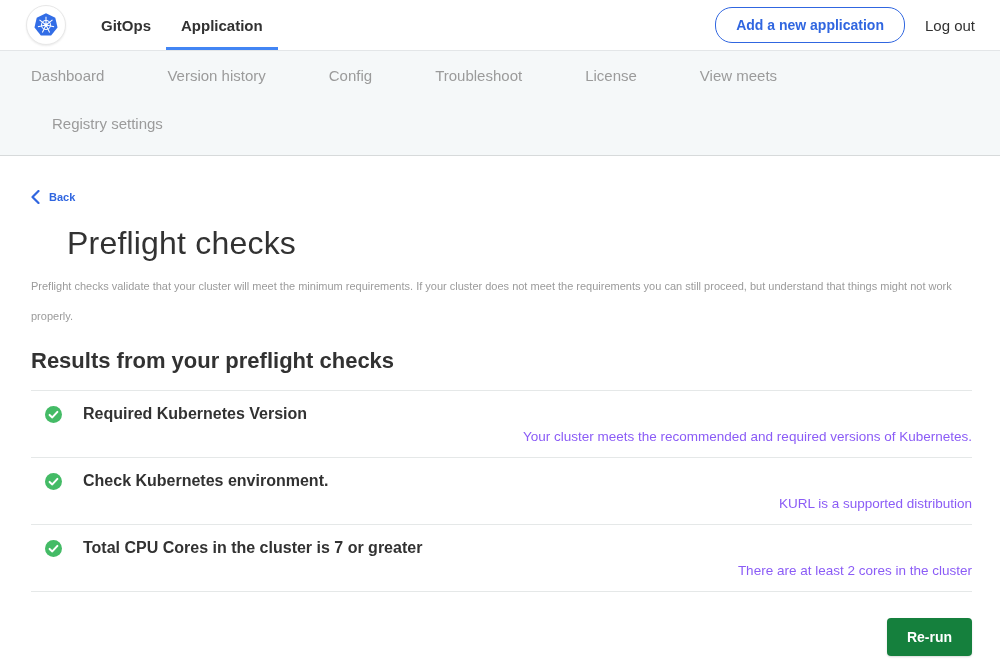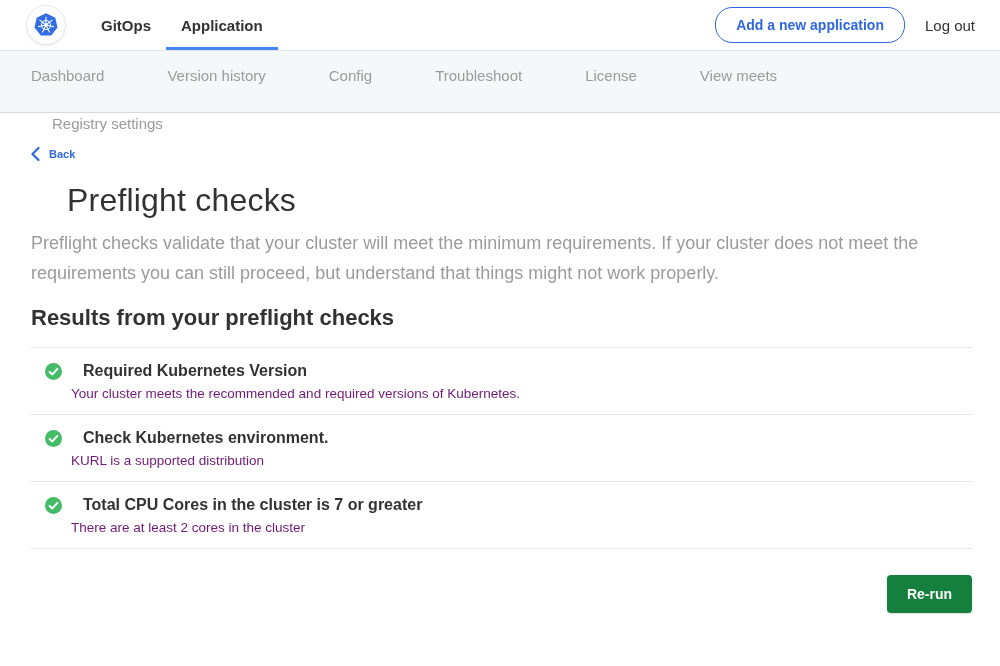--- a/index.html
+++ b/index.html
@@ -35,49 +35,49 @@
     background: #fff; border: 1px solid #3066e0; color: #3066e0;
     font-family: "Liberation Sans", sans-serif;
     font-size: 14px; font-weight: 700; border-radius: 17px;
     padding: 9px 20px; cursor: pointer;
   }
   .logout { font-size: 15px; color: #323232; cursor: pointer; }
 
   
   .subnav {
     background: #f5f8f9; border-top: 1px solid #e3e6e8; border-bottom: 1px solid #d7dadb;
-    height: 63px; padding: 15px 0 0 31px;
+    height: 106px; padding: 15px 0 0 31px;
   }
   .subnav-row { display: flex; flex-wrap: nowrap; }
   .subnav-row.second { margin-top: 28px; padding-left: 21px; }
   .subnav-item {
     font-size: 15px; color: #9b9b9b; margin-right: 63px; cursor: pointer;
     line-height: 20px; white-space: nowrap;
   }
 
   
   .main { padding: 0 28px 0 31px; }
   .back-link {
     margin-top: 34px; display: inline-flex; align-items: center;
     color: #3066e0; font-size: 11px; font-weight: 700; cursor: pointer;
   }
   .back-link svg { margin-right: 9px; display: block; }
   h1.page-title { font-size: 32px; font-weight: 400; color: #323232; margin-top: 17px; letter-spacing: .2px; margin-left: 36px; }
   .page-desc {
-    margin-top: 9px; font-size: 18px; color: #9b9b9b; line-height: 30px;
+    margin-top: 9px; font-size: 11px; color: #9b9b9b; line-height: 30px;
     max-width: 930px;
   }
   h2.results-heading { font-size: 22px; font-weight: 700; color: #323232; margin-top: 17px; }
 
   .results-list { list-style: none; margin-top: 16px; border-top: 1px solid #e5e8e8; }
   .result-item { border-bottom: 1px solid #e5e8e8; padding: 14px 0 13px 14px; }
   .result-head { display: flex; align-items: center; gap: 12px; }
   .result-head svg { flex: 0 0 auto; margin-right: 9px; display: block; }
   .result-title { font-size: 16px; font-weight: 700; color: #323232; }
-  .result-detail { margin-top: 6px; margin-left: 26px; font-size: 13.5px; color: #701a75; }
+  .result-detail { margin-top: 6px; margin-left: 26px; font-size: 13.5px; color: #8b5cf6; text-align: right; }
 
   .actions { display: flex; justify-content: flex-end; margin-top: 26px; }
   .primary-btn {
     background: #15803d; color: #fff; border: none; border-radius: 4px;
     font-family: "Liberation Sans", sans-serif;
     font-size: 14px; font-weight: 700; padding: 11px 20px; cursor: pointer;
     box-shadow: 0 1px 2px rgba(0,0,0,.15);
   }
 </style>
 </head>

